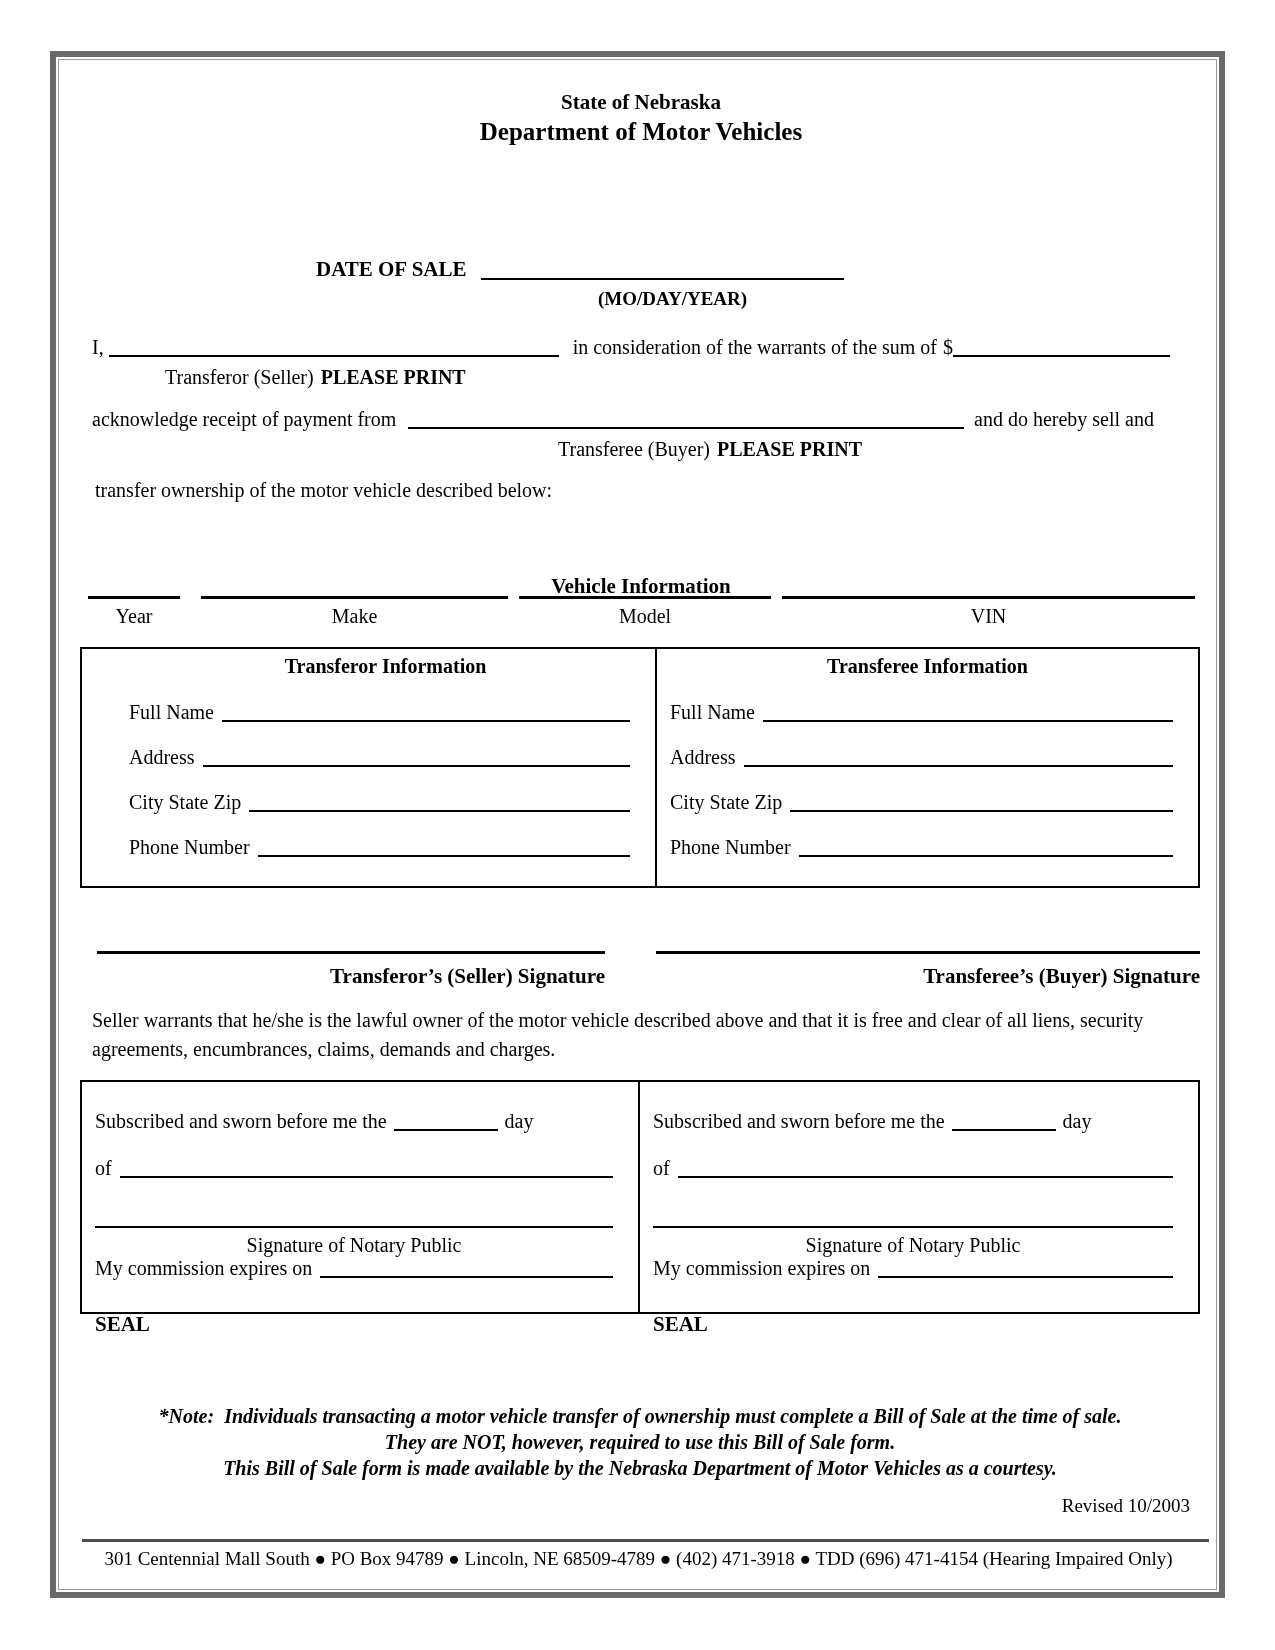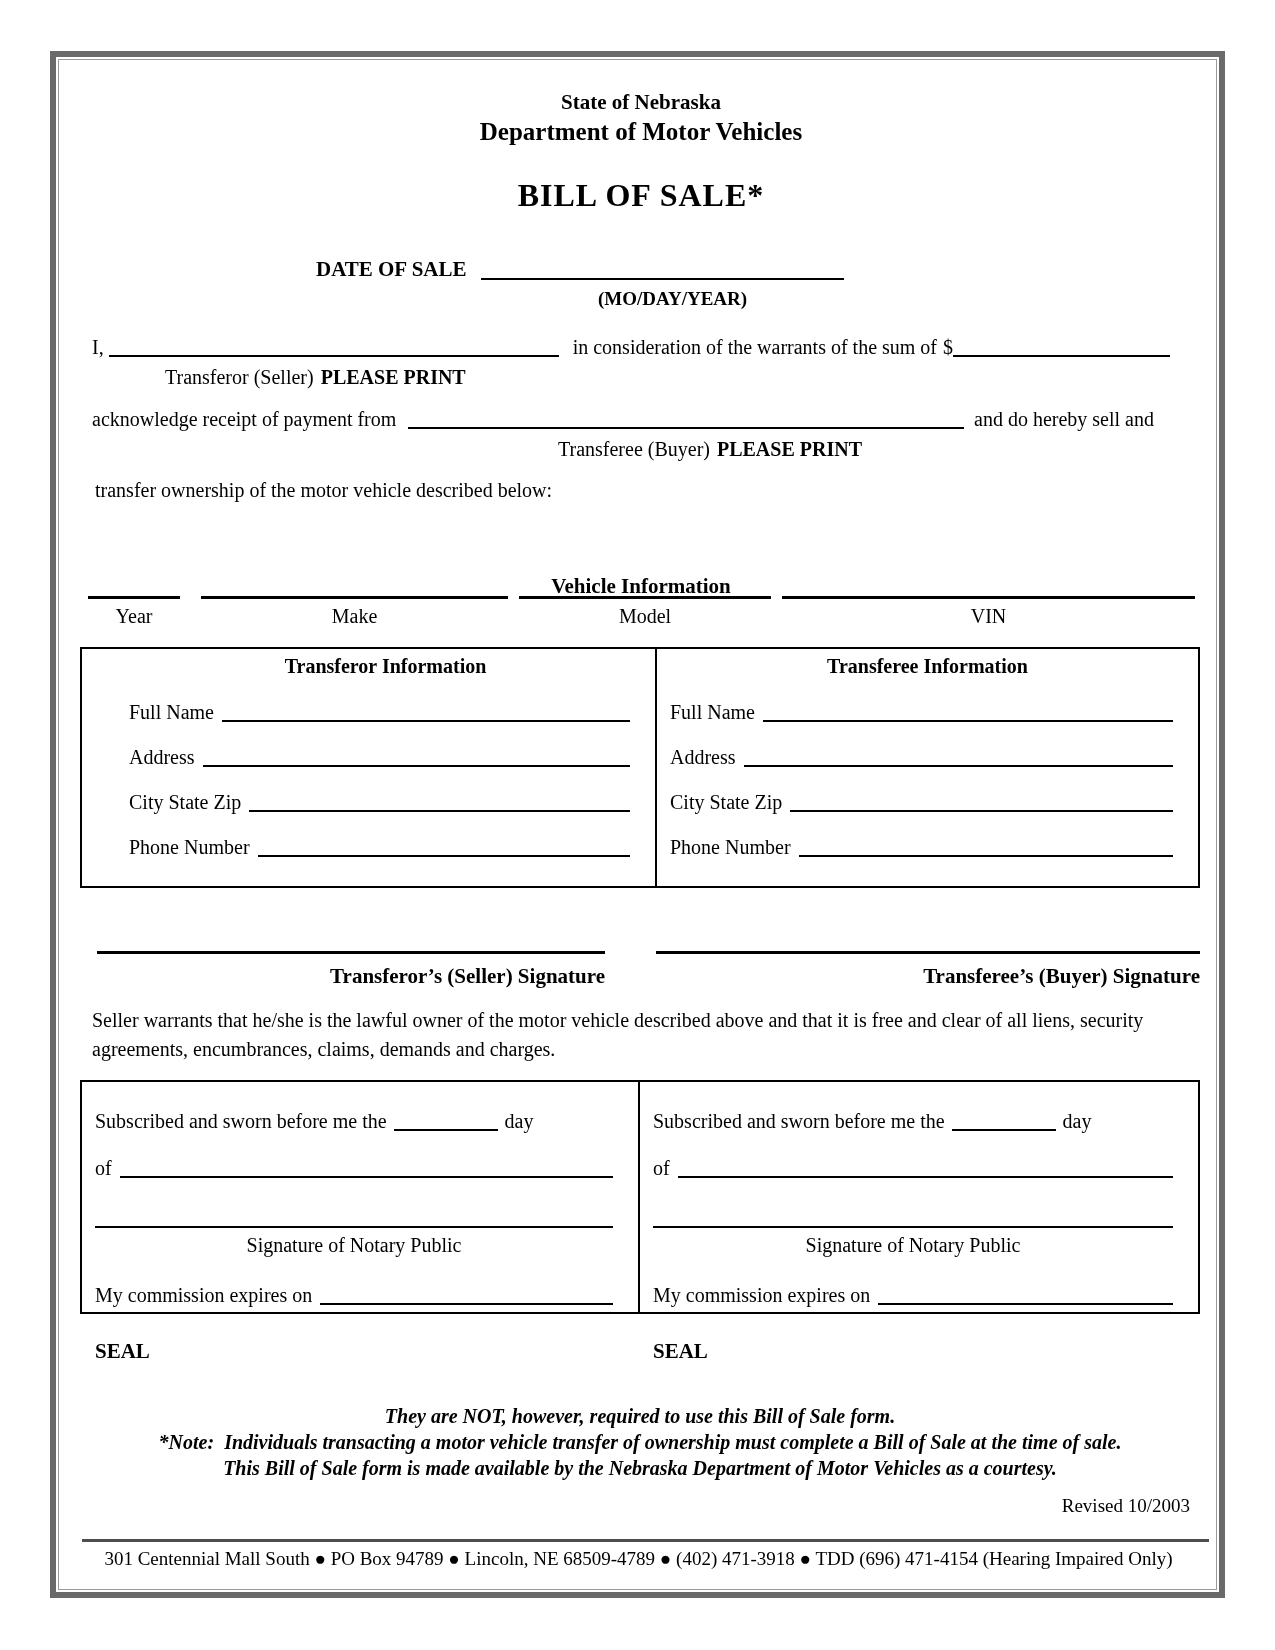--- a/index.html
+++ b/index.html
@@ -62,39 +62,38 @@
   .warranty { left:92px; top:1006px; width:1095px; font-size:20px; line-height:29px; }
 
   .notary-box { left:80px; top:1080px; width:1120px; height:234px; }
   .notary-box .cell { padding-top:12px; }
   .sworn-row { margin-top:16px; }
   .sworn-row .blank { width:104px; margin-left:7px; margin-right:7px; }
   .of-row { margin-top:24px; }
   .of-row .fill { margin-left:8px; margin-right:25px; }
   .notary-sig { margin-top:46px; margin-right:25px; border-top:2px solid #000;
                 padding-top:6px; font-size:20px; text-align:center; }
-  .commission-row { margin-top:27px; }
+  .commission-row { }
   .commission-row .fill { margin-left:8px; margin-right:25px; }
   .seal { margin-top:32px; font-size:21px; font-weight:bold; }
 
   .note-block { left:85px; top:1403px; width:1110px; text-align:center;
                 font-size:20px; font-weight:bold; font-style:italic; line-height:26px; }
   .revised { left:92px; top:1495px; width:1098px; font-size:19px; text-align:right; }
   .footer-rule { left:82px; top:1539px; width:1127px; height:3px; background:#4d4d4d; }
   .footer-text { left:60px; top:1548px; width:1157px; font-size:19px; text-align:center; }
 </style>
 </head>
 <body>
 
 <div class="frame"></div>
 
 <div class="abs hdr-block">
   <div class="hdr-state">State of Nebraska</div>
   <div class="hdr-dept">Department of Motor Vehicles</div>
-  <div class="hdr-title">BILL OF SALE*</div>
 </div>
 
 <div class="abs row date-row">
   <span class="lbl">DATE OF SALE</span>
   <span class="blank" style="width:363px; margin-left:14px;"></span>
 </div>
 <div class="abs date-hint">(MO/DAY/YEAR)</div>
 
 <div class="abs row i-row">
   <span>I,</span>
@@ -205,20 +204,20 @@
     <div class="notary-sig"><span>Signature of Notary Public</span></div>
     <div class="row commission-row">
         <span>My commission expires on</span>
         <span class="fill"></span>
       </div>
     <div class="seal">SEAL</div>
   </div>
 </div>
 
 <div class="abs note-block">
+  <div>*Note:&nbsp; Individuals transacting a motor vehicle transfer of ownership must complete a Bill of Sale at the time of sale.</div>
   <div>They are NOT, however, required to use this Bill of Sale form.</div>
-  <div>*Note:&nbsp; Individuals transacting a motor vehicle transfer of ownership must complete a Bill of Sale at the time of sale.</div>
   <div>This Bill of Sale form is made available by the Nebraska Department of Motor Vehicles as a courtesy.</div>
 </div>
 
 <div class="abs revised">Revised 10/2003</div>
 <div class="abs footer-rule"></div>
 <div class="abs footer-text">301 Centennial Mall South ● PO Box 94789 ● Lincoln, NE 68509-4789 ● (402) 471-3918 ● TDD (696) 471-4154 (Hearing Impaired Only)</div>
 
 </body></html>

